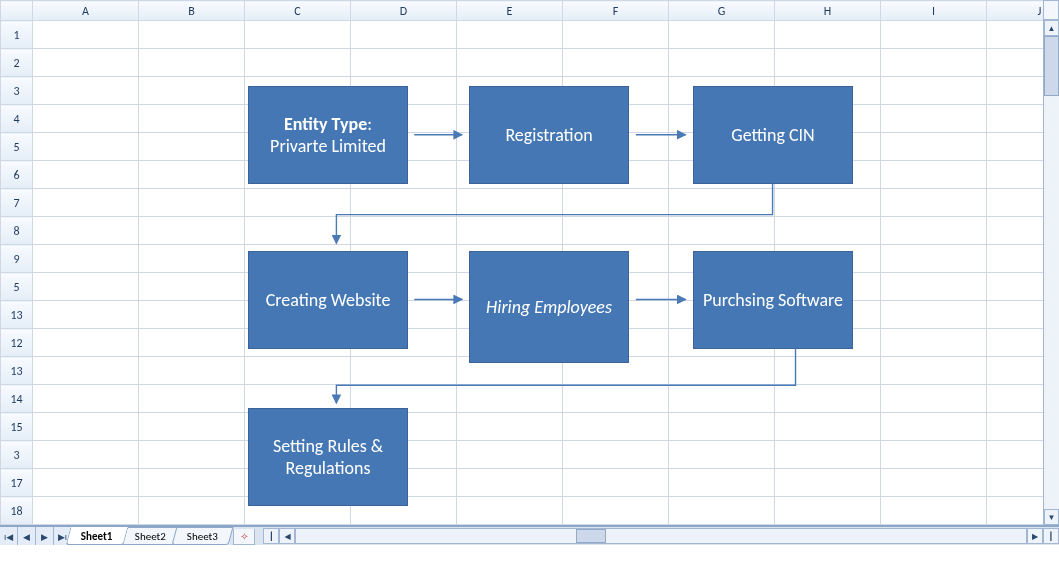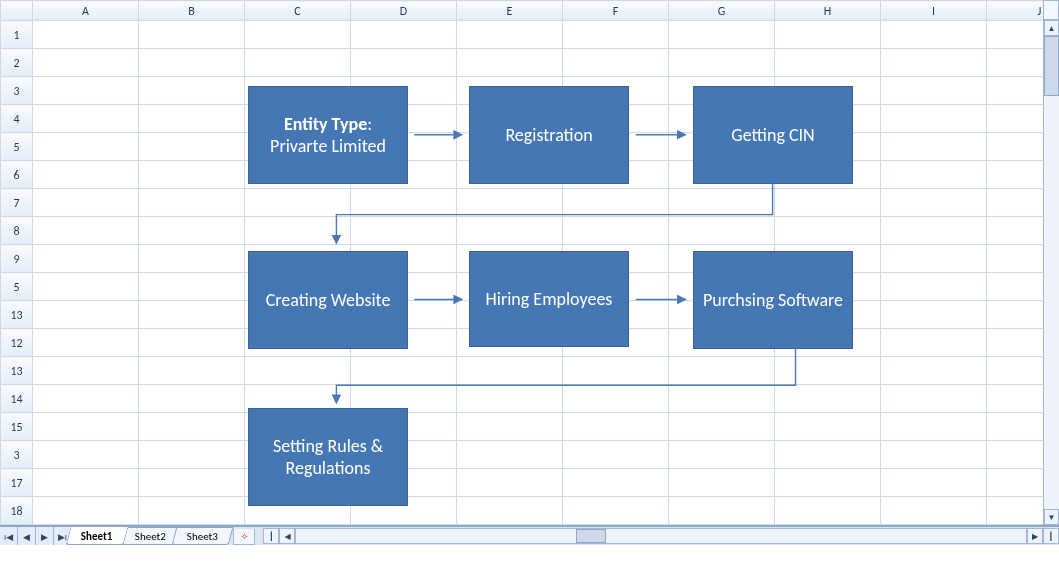--- a/index.html
+++ b/index.html
@@ -438,21 +438,21 @@
     <div class="box" style="left:677px; top:86px;  width:160px; height:98px;">
       <span>Getting CIN</span>
     </div>
     <div class="box" style="left:453px; top:86px;  width:160px; height:98px;">
       <span>Registration</span>
     </div>
 
     <div class="box" style="left:232px; top:251px; width:160px; height:98px;">
       <span>Creating Website</span>
     </div>
-    <div class="box" style="left:453px; top:251px; width:160px; height:96px;">
+    <div class="box" style="left:453px; top:251px; width:160px; height:112px;font-style:italic;">
       <span>Hiring Employees</span>
     </div>
     <div class="box" style="left:677px; top:251px; width:160px; height:98px;">
       <span>Purchsing Software</span>
     </div>
 
     <div class="box" style="left:232px; top:408px; width:160px; height:98px;">
       <span>Setting Rules &amp; Regulations</span>
     </div>
 

